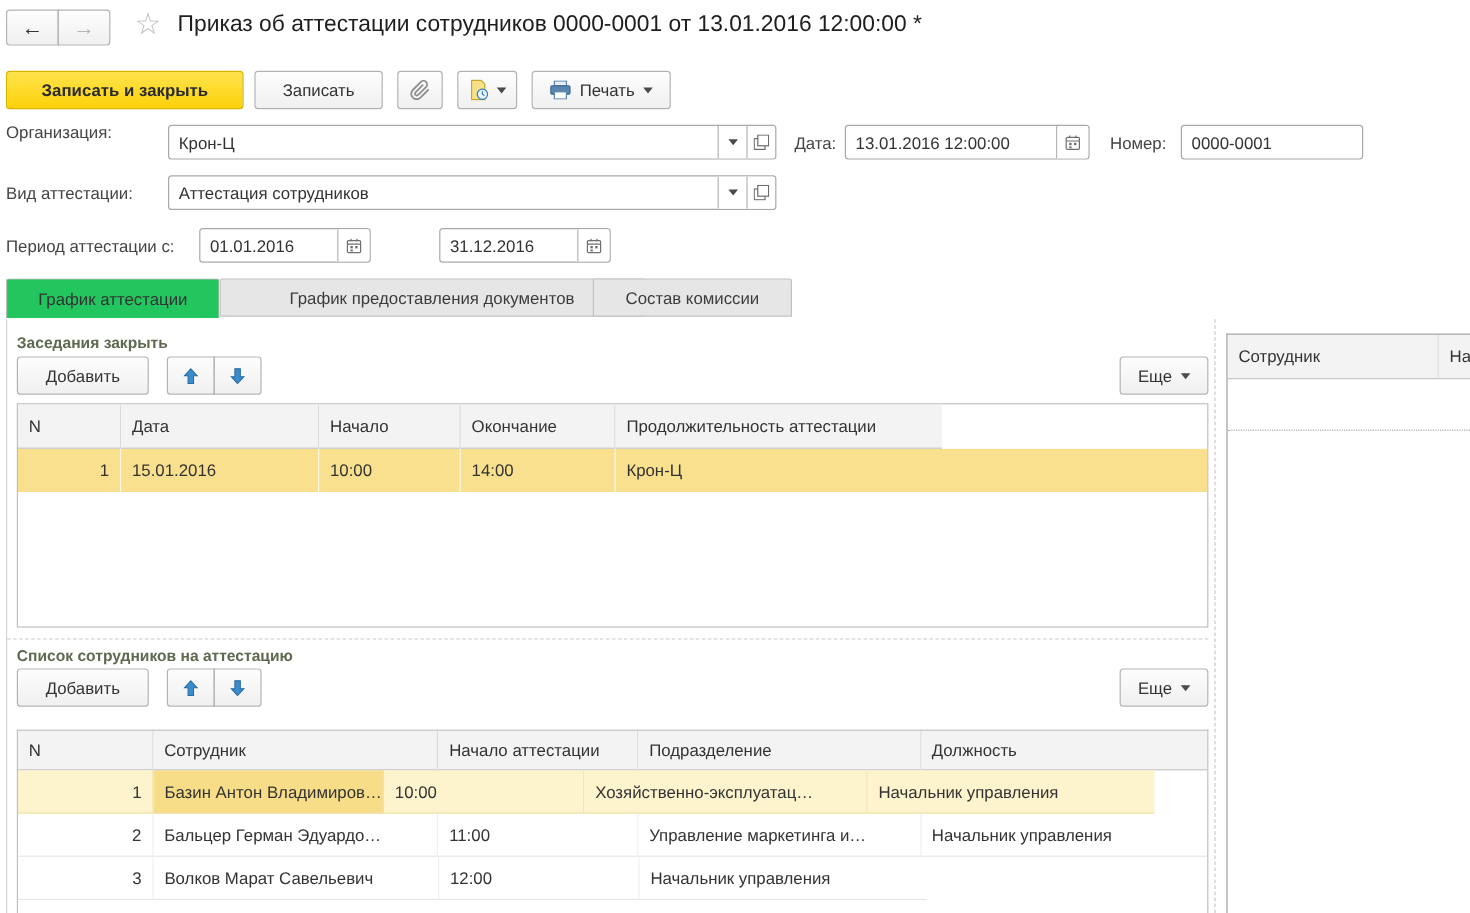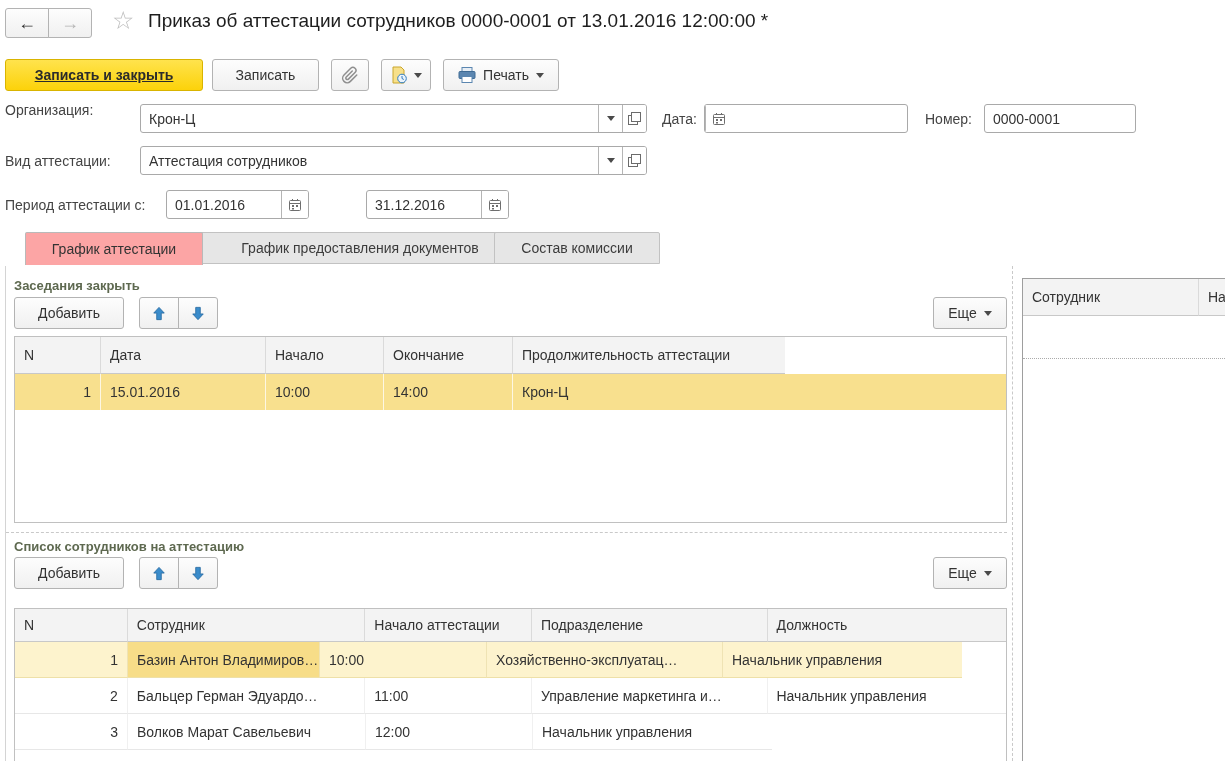--- a/index.html
+++ b/index.html
@@ -11,35 +11,35 @@
   .abs{position:absolute;box-sizing:border-box;}
   
   .btn{
     box-sizing:border-box;border:1px solid #b3b3b3;border-radius:3px;
     background:linear-gradient(#fdfdfd,#f0f0f0);
     display:flex;align-items:center;justify-content:center;
     font-size:14px;color:#333;cursor:default;gap:7px;
   }
   .btn-yellow{
     background:linear-gradient(#ffe34d,#fcd20a);
-    border:1px solid #d9b400;font-weight:bold;color:#2b2b2b;text-decoration:underline;
+    border:1px solid #d9b400;font-weight:bold;color:#2b2b2b;
   }
   .navbtn{font-size:18px;line-height:1;}
   .caret{width:0;height:0;border-left:4px solid transparent;border-right:4px solid transparent;border-top:5px solid #4a4a4a;display:inline-block;}
   
   .input{
     box-sizing:border-box;border:1px solid #a9a9a9;border-radius:3px;background:#fff;
     display:flex;align-items:stretch;font-size:14px;color:#333;overflow:hidden;
   }
   .input .val{flex:1;display:flex;align-items:center;padding:0 8px;white-space:nowrap;overflow:hidden;}
   .input .seg{width:23px;border-left:1px solid #b5b5b5;display:flex;align-items:center;justify-content:center;background:#fff;}
   .lbl{font-size:14px;color:#444;white-space:nowrap;}
   
   .tab{display:flex;align-items:center;justify-content:center;font-size:14px;box-sizing:border-box;white-space:nowrap;}
-  .tab-active{background:#fca5a5;border:1px solid #b9b9b9;border-bottom:none;border-radius:2px 2px 0 0;z-index:3;margin-left:20px;}
+  .tab-active{background:#22c55e;border:1px solid #b9b9b9;border-bottom:none;border-radius:2px 2px 0 0;z-index:3;}
   .tab-idle{background:#e6e6e6;border:1px solid #c2c2c2;border-radius:2px 2px 0 0;color:#3c3c3c;}
   
   .sect-title{font-size:13px;font-weight:bold;color:#5e6950;white-space:nowrap;}
   .dashv{border-left:1px dashed #c9c9c9;width:0;}
   .dashh{border-top:1px dashed #c9c9c9;height:0;}
   .solidv{border-left:1px solid #d4d4d4;width:0;}
   
   .tbl{border:1px solid #c0c0c0;background:#fff;overflow:hidden;}
   .tr{display:flex;box-sizing:border-box;}
   .td,.th{box-sizing:border-box;padding:0 9px;display:flex;align-items:center;white-space:nowrap;overflow:hidden;font-size:14px;}
@@ -117,20 +117,21 @@
     <span>
       <svg width="13" height="13" viewBox="0 0 13 13">
           <rect x="0.5" y="3.5" width="9" height="9" fill="#fff" stroke="#6b6b6b"></rect>
           <rect x="3.5" y="0.5" width="9" height="9" fill="#fff" stroke="#6b6b6b"></rect>
         </svg>
     </span>
   </div>
 </div>
 <div class="abs lbl" style="left:662px;top:111px;">Дата:</div>
 <div class="abs input" style="left:704px;top:104px;width:204px;height:29px;">
+  <div class="val">13.01.2016 12:00:00</div>
   <div class="seg" style="width:26px;">
     <span>
       <svg width="14" height="14" viewBox="0 0 14 14">
           <rect x="1.5" y="2.5" width="11" height="10" rx="1" fill="none" stroke="#6e6e6e"></rect>
           <line x1="1.5" y1="5.5" x2="12.5" y2="5.5" stroke="#6e6e6e"></line>
           <line x1="4.5" y1="1" x2="4.5" y2="3" stroke="#6e6e6e"></line>
           <line x1="9.5" y1="1" x2="9.5" y2="3" stroke="#6e6e6e"></line>
           <rect x="4" y="7" width="2" height="2" fill="#6e6e6e"></rect>
           <rect x="8" y="7" width="2" height="2" fill="#6e6e6e"></rect>
           <rect x="4" y="10" width="2" height="1.5" fill="#6e6e6e"></rect>

